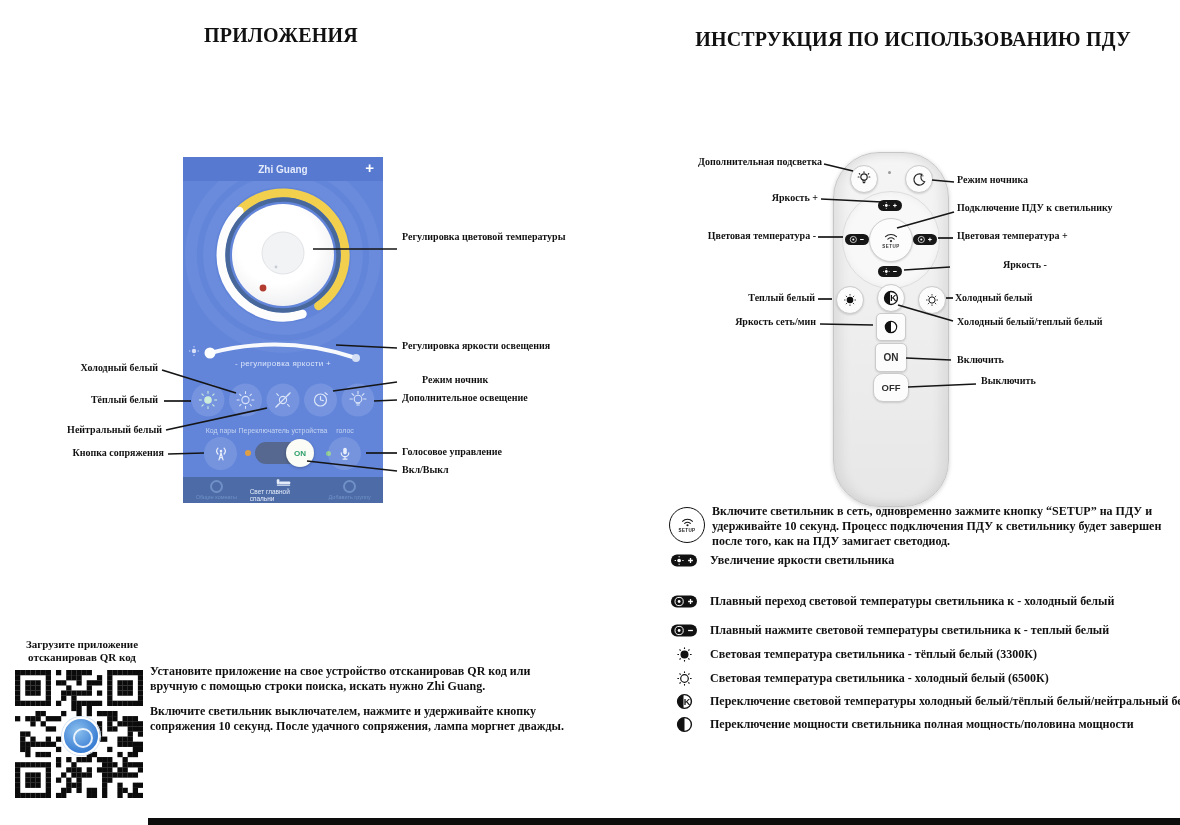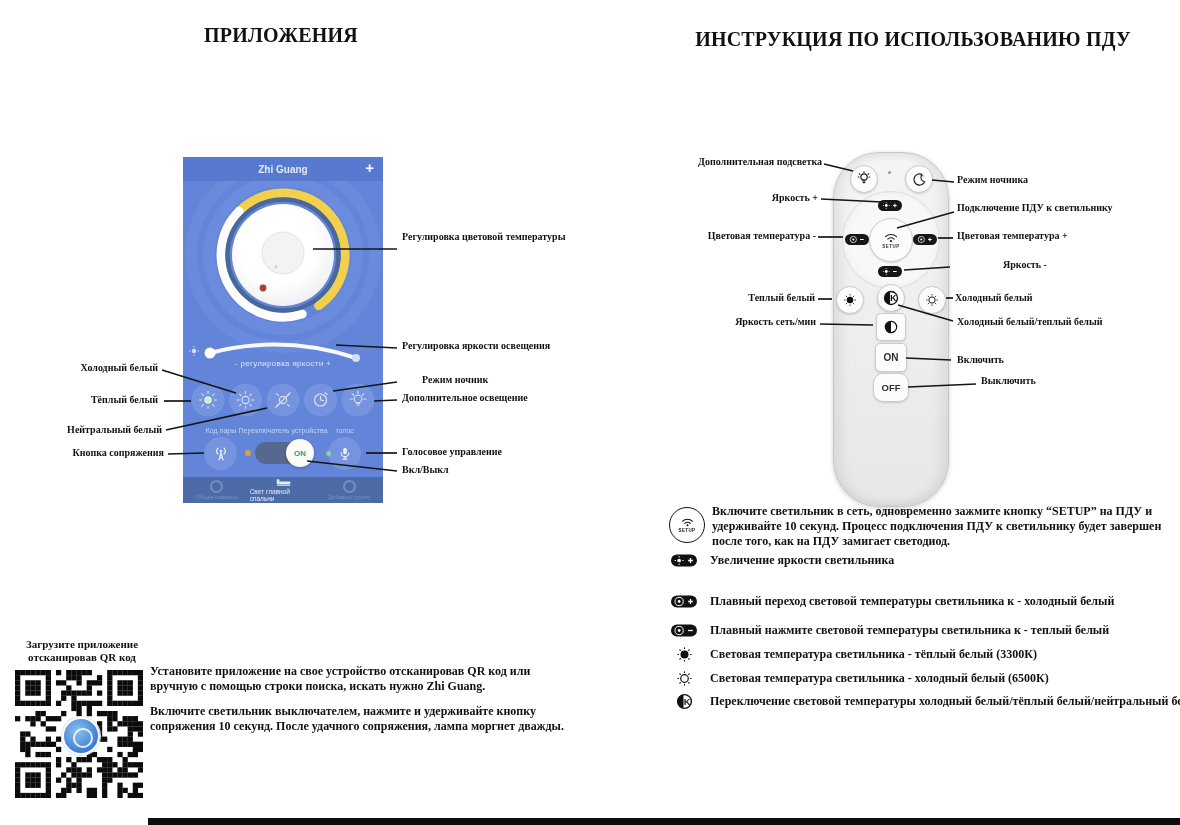--- a/index.html
+++ b/index.html
@@ -472,20 +472,29 @@
   </div>
   <div class="legend-row" style="top:692px;">
     <span class="legend-ic">
       <svg width="17" height="17" viewBox="0 0 17 17">
           <circle cx="8.5" cy="8.5" r="6.9" fill="#fff" stroke="#111" stroke-width="1.4"></circle>
         <path d="M7.5 1.7 A6.9 6.9 0 0 0 7.5 15.3 Z" fill="#111"></path>
         <text x="7.8" y="12" font-family="Liberation Sans, sans-serif" font-weight="bold" font-size="9" fill="#111">K</text>
         </svg>
     </span>
     <span class="legend-tx">Переключение световой температуры холодный белый/тёплый белый/нейтральный белый</span>
+  </div>
+  <div class="legend-row" style="top:715px;">
+    <span class="legend-ic">
+      <svg width="17" height="17" viewBox="0 0 17 17">
+          <circle cx="8.5" cy="8.5" r="6.9" fill="#fff" stroke="#111" stroke-width="1.4"></circle>
+        <path d="M8.5 1.6 A6.9 6.9 0 0 0 8.5 15.4 Z" fill="#111"></path>
+        </svg>
+    </span>
+    <span class="legend-tx">Переключение мощности светильника полная мощность/половина мощности</span>
   </div>
 
   <div class="qr-caption">
     <div>Загрузите приложение</div>
     <div>отсканировав QR код</div>
   </div>
   <svg id="qr" viewBox="0 0 128 128">
       <rect x="0.00" y="0.00" width="5.27" height="5.27" fill="#0b0b0b"></rect>
       <rect x="5.12" y="0.00" width="5.27" height="5.27" fill="#0b0b0b"></rect>
       <rect x="10.24" y="0.00" width="5.27" height="5.27" fill="#0b0b0b"></rect>

